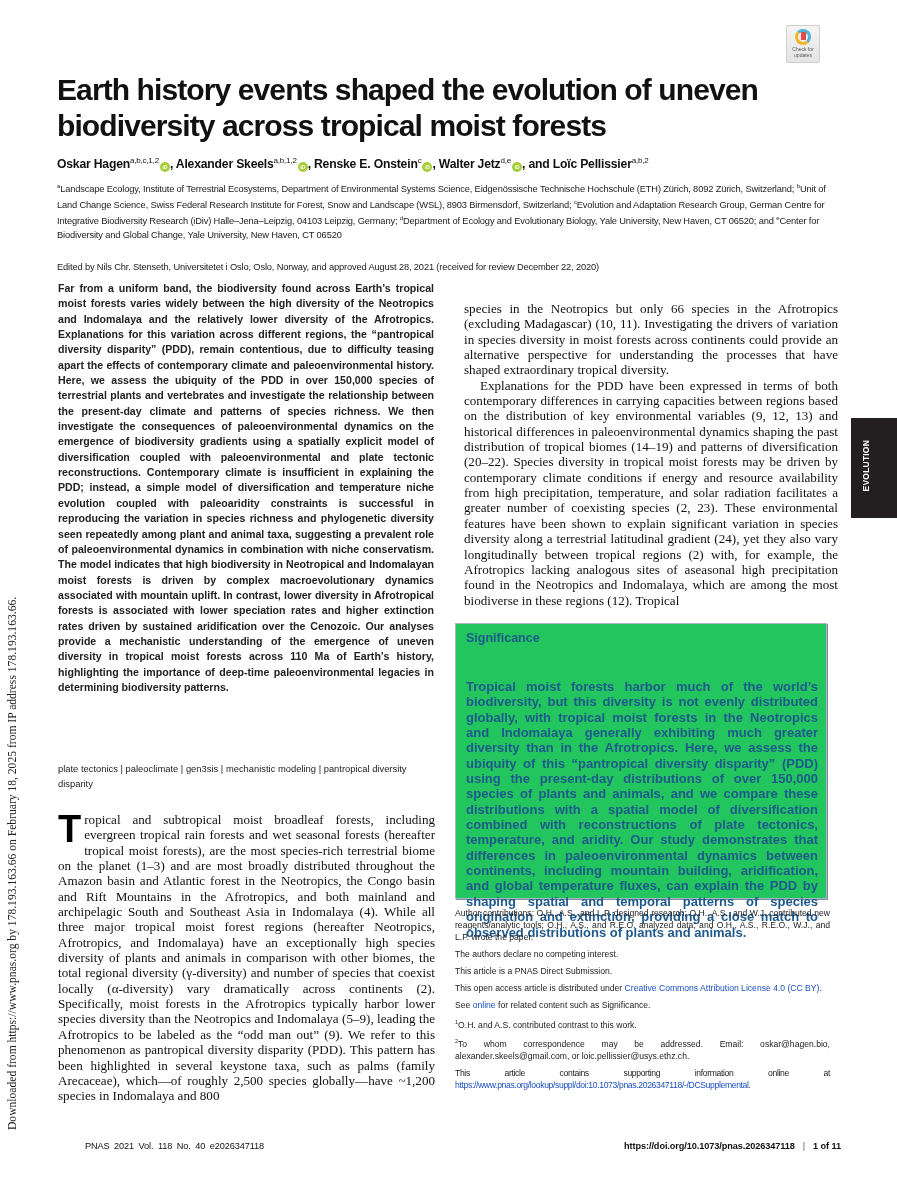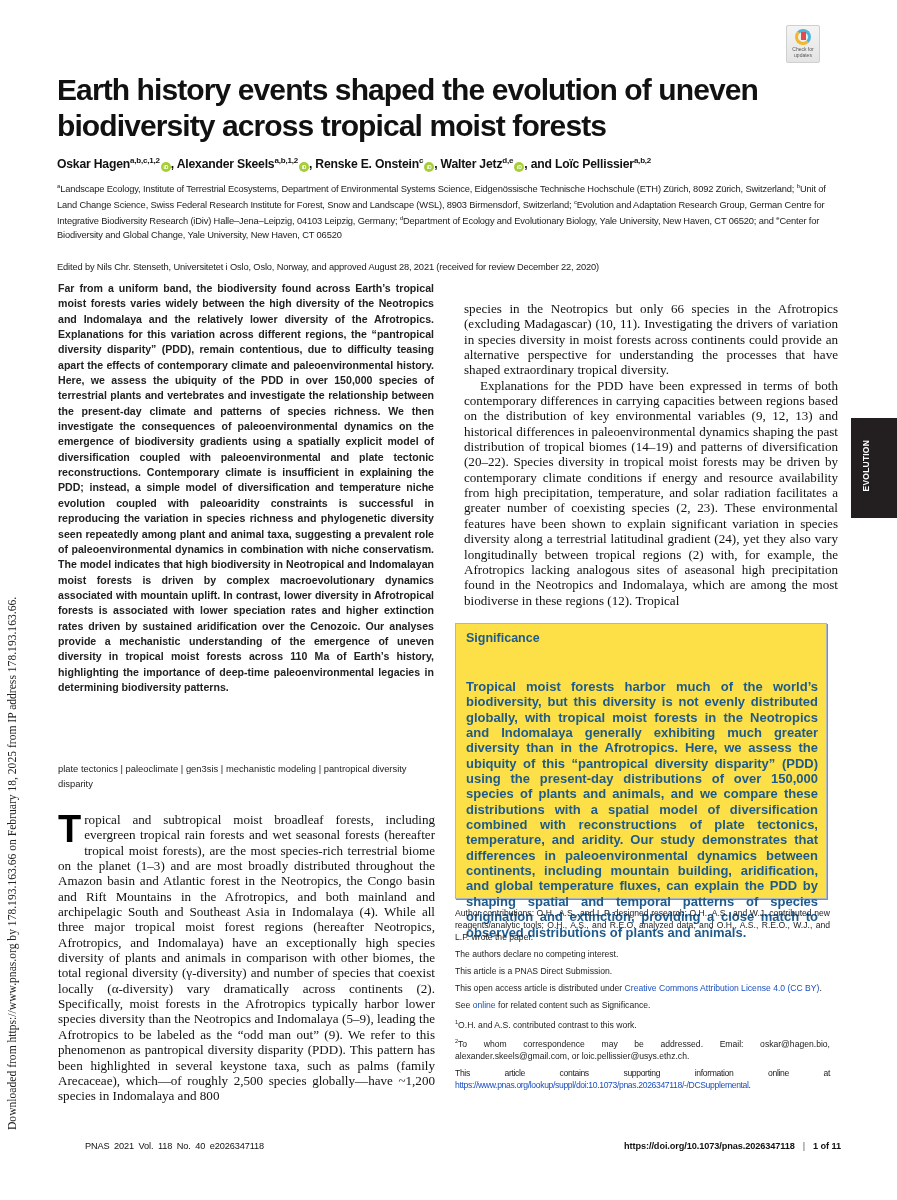--- a/index.html
+++ b/index.html
@@ -31,21 +31,21 @@
       position: absolute; left: 57px; top: 72px; width: 760px;
       font-family: "Liberation Sans", sans-serif; font-weight: bold; font-size: 30px; line-height: 36px;
       letter-spacing: -0.9px; color: #111; margin: 0;
     }
 
     #authors {
       position: absolute; left: 57px; top: 156px; width: 800px;
       font-family: "Liberation Sans", sans-serif; font-weight: bold; font-size: 12.2px; color: #111;
       letter-spacing: -0.2px;
     }
-    #authors sup { font-size: 8px; font-weight: bold; }
+    #authors sup { font-size: 8px; font-weight: normal; }
     .orcid {
       display: inline-block; width: 10px; height: 10px; border-radius: 50%; background: #a6ce39;
       color: #fff; font-size: 5px; line-height: 10px; text-align: center; vertical-align: -1px; margin-left: 1px;
     }
 
     #affiliations {
       position: absolute; left: 57px; top: 180px; width: 790px;
       font-family: "Liberation Sans", sans-serif; font-size: 9.3px; line-height: 13.1px; color: #222; letter-spacing: -0.15px;
     }
     #affiliations sup { font-size: 6px; }
@@ -85,21 +85,21 @@
     #evolution-tab {
       position: absolute; left: 851px; top: 418px; width: 46px; height: 100px; background: #231f20;
     }
     #evolution-tab span {
       position: absolute; left: 10px; top: 22px; writing-mode: vertical-rl; transform: rotate(180deg);
       font-family: "Liberation Sans", sans-serif; font-weight: bold; font-size: 8.5px; color: #fff; letter-spacing: 0.2px;
     }
 
     #significance {
       position: absolute; left: 455px; top: 623px; width: 372px; height: 276px;
-      background: #fde047; border: 1px solid #a8b6c6; box-shadow: 1px 1px 0 #7d8ea3; padding: 0 0 0 0; box-sizing: border-box;
+      background: #22c55e; border: 1px solid #a8b6c6; box-shadow: 1px 1px 0 #7d8ea3; padding: 0 0 0 0; box-sizing: border-box;
     }
     #significance h2 {
       margin: 0; position: absolute; left: 10px; top: 7px;
       font-family: "Liberation Sans", sans-serif; font-weight: bold; font-size: 12.5px; color: #1f5a8c;
     }
     #significance p {
       margin: 0; position: absolute; left: 10px; top: 55px; width: 352px;
       font-family: "Liberation Sans", sans-serif; font-weight: bold; font-size: 13px; line-height: 15.35px;
       color: #1f5a8c; text-align: justify;
     }

